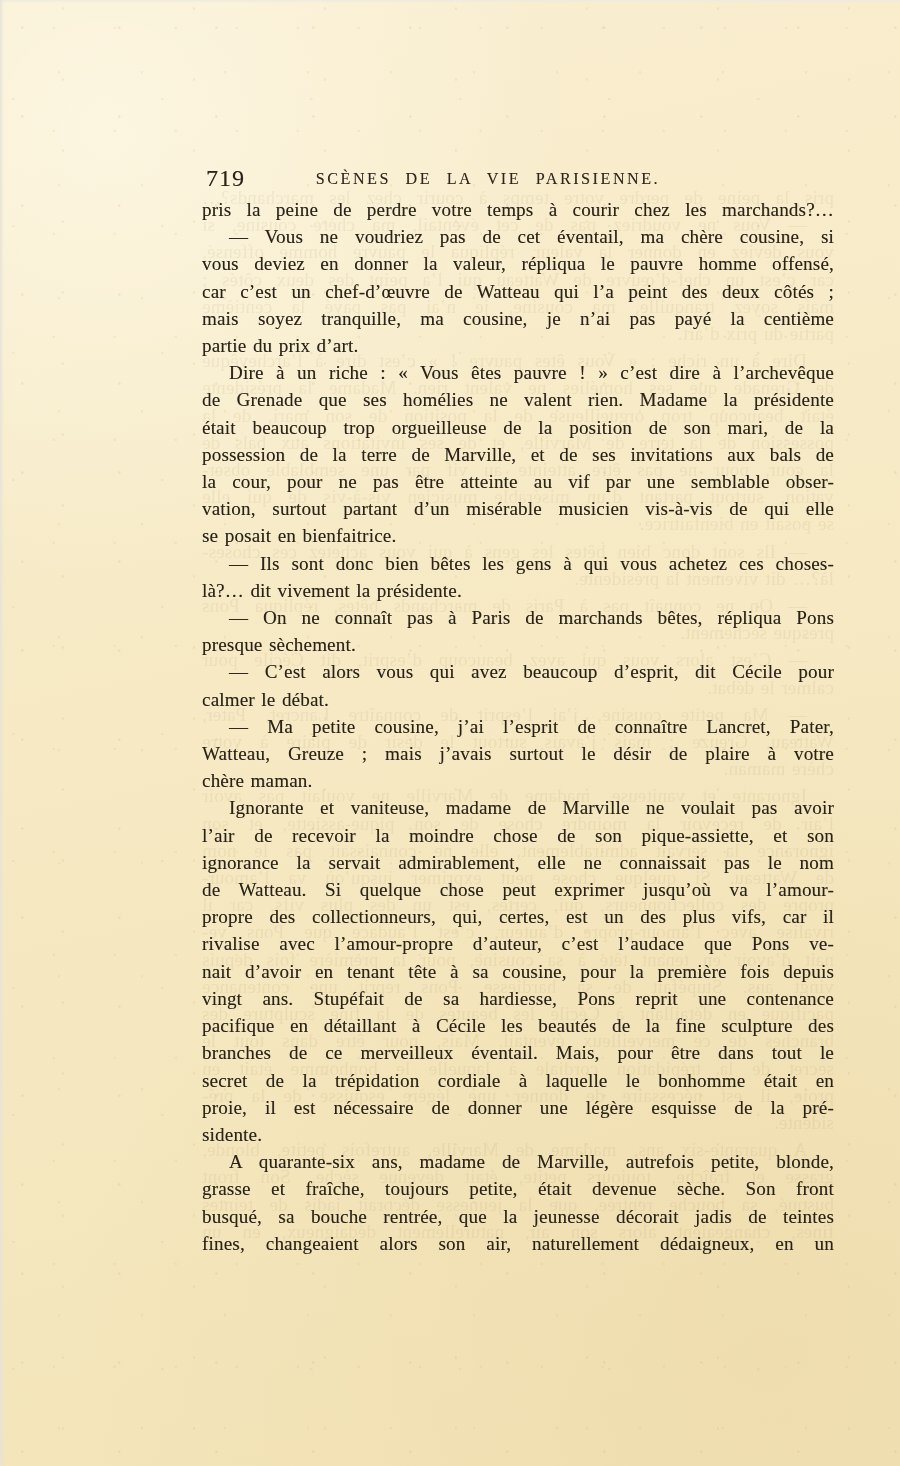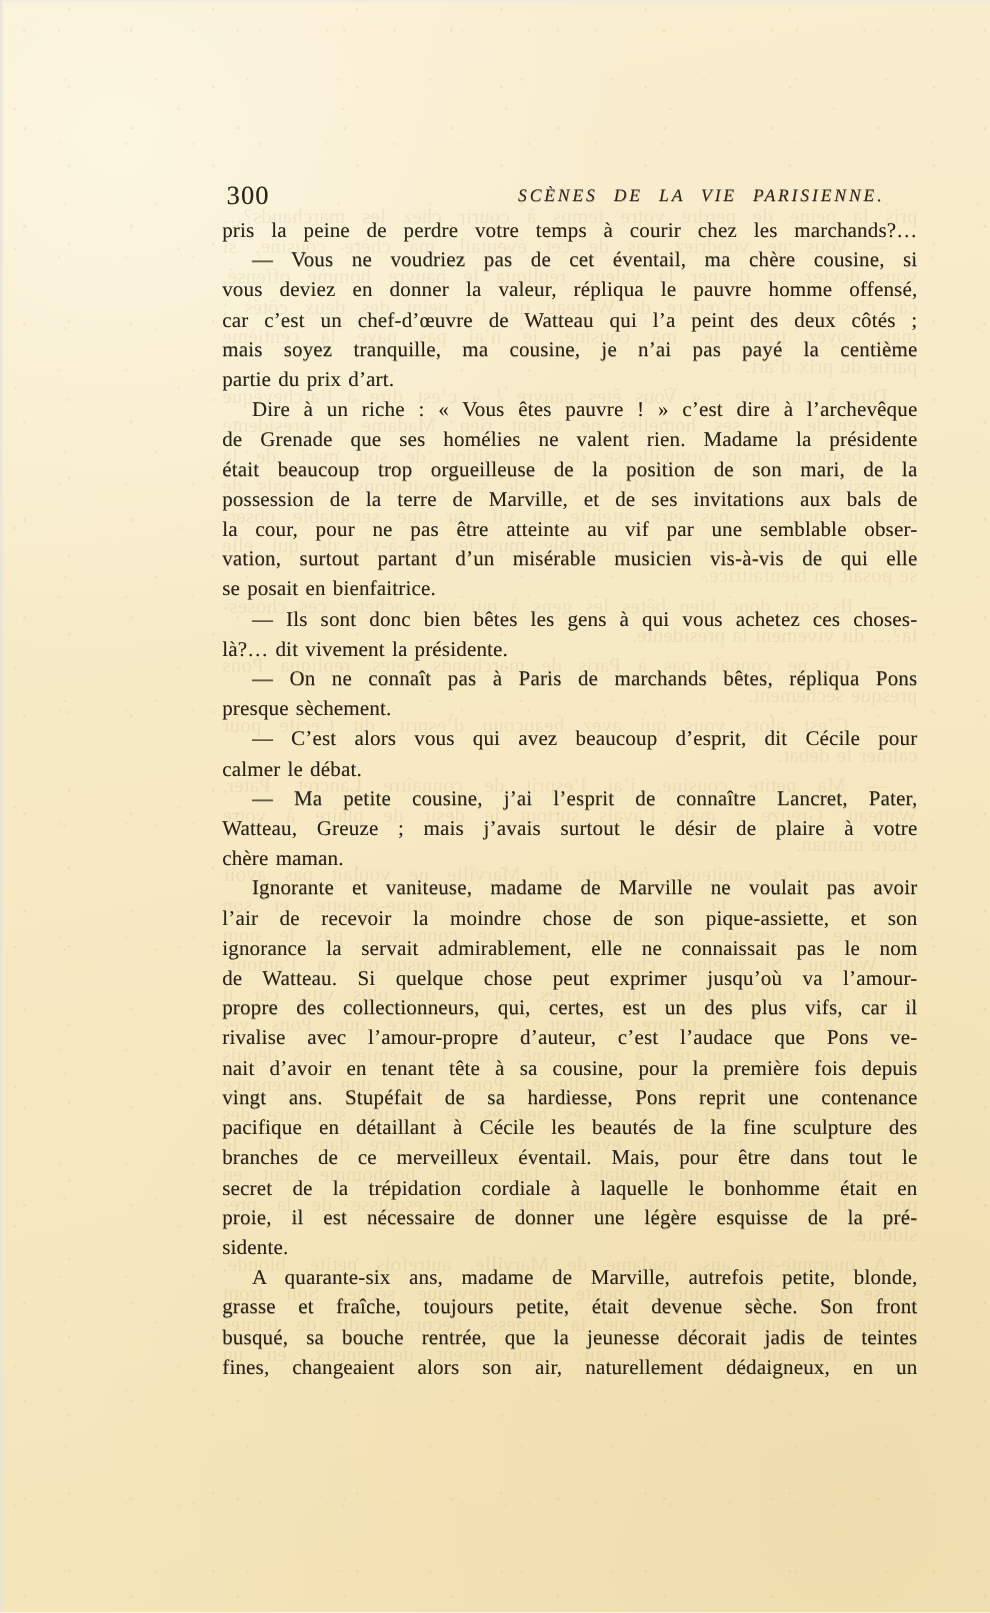--- a/index.html
+++ b/index.html
@@ -37,25 +37,24 @@
 
   
   .header { position: absolute; left: 202px; top: 163px; width: 632px; height: 34px; }
   .pagenum {
     position: absolute; left: 4px; top: 2px;
     font-size: 24px; letter-spacing: 1px; color: #2a2318;
     text-shadow: 0.3px 0.3px 0.5px rgba(42,35,24,0.4);
   }
   .running-title {
     position: absolute; left: 0; right: 0; top: 7px;
-    text-align: right; transform: translateX(-30px);
+    text-align: center; transform: translateX(-30px);
     font-size: 16px; letter-spacing: 2.6px; word-spacing: 8px;
     color: #2d261c; text-shadow: 0.3px 0.3px 0.5px rgba(45,38,28,0.35);
     white-space: nowrap;
-    font-style: italic;
   }
 
   
   .text-block, .bleed {
     position: absolute; left: 202px; top: 196px; width: 632px;
     font-size: 19px; line-height: 27.2px;
   }
   .text-block {
     color: #282218;
     text-shadow: 0.3px 0.3px 0.5px rgba(40,34,24,0.35);
@@ -142,21 +141,21 @@
       </div>
       <div class="para">
         <div class="line indent">A quarante-six ans, madame de Marville, autrefois petite, blonde,</div>
         <div class="line">grasse et fraîche, toujours petite, était devenue sèche. Son front</div>
         <div class="line">busqué, sa bouche rentrée, que la jeunesse décorait jadis de teintes</div>
         <div class="line">fines, changeaient alors son air, naturellement dédaigneux, en un</div>
       </div>
     </div>
 
   <header class="header">
-    <span class="pagenum">300</span>
+    <span class="pagenum">719</span>
     <span class="running-title">SCÈNES DE LA VIE PARISIENNE.</span>
   </header>
 
   <main class="text-block">
       <div class="para">
         <div class="line">pris la peine de perdre votre temps à courir chez les marchands?…</div>
       </div>
       <div class="para">
         <div class="line indent">— Vous ne voudriez pas de cet éventail, ma chère cousine, si</div>
         <div class="line">vous deviez en donner la valeur, répliqua le pauvre homme offensé,</div>

